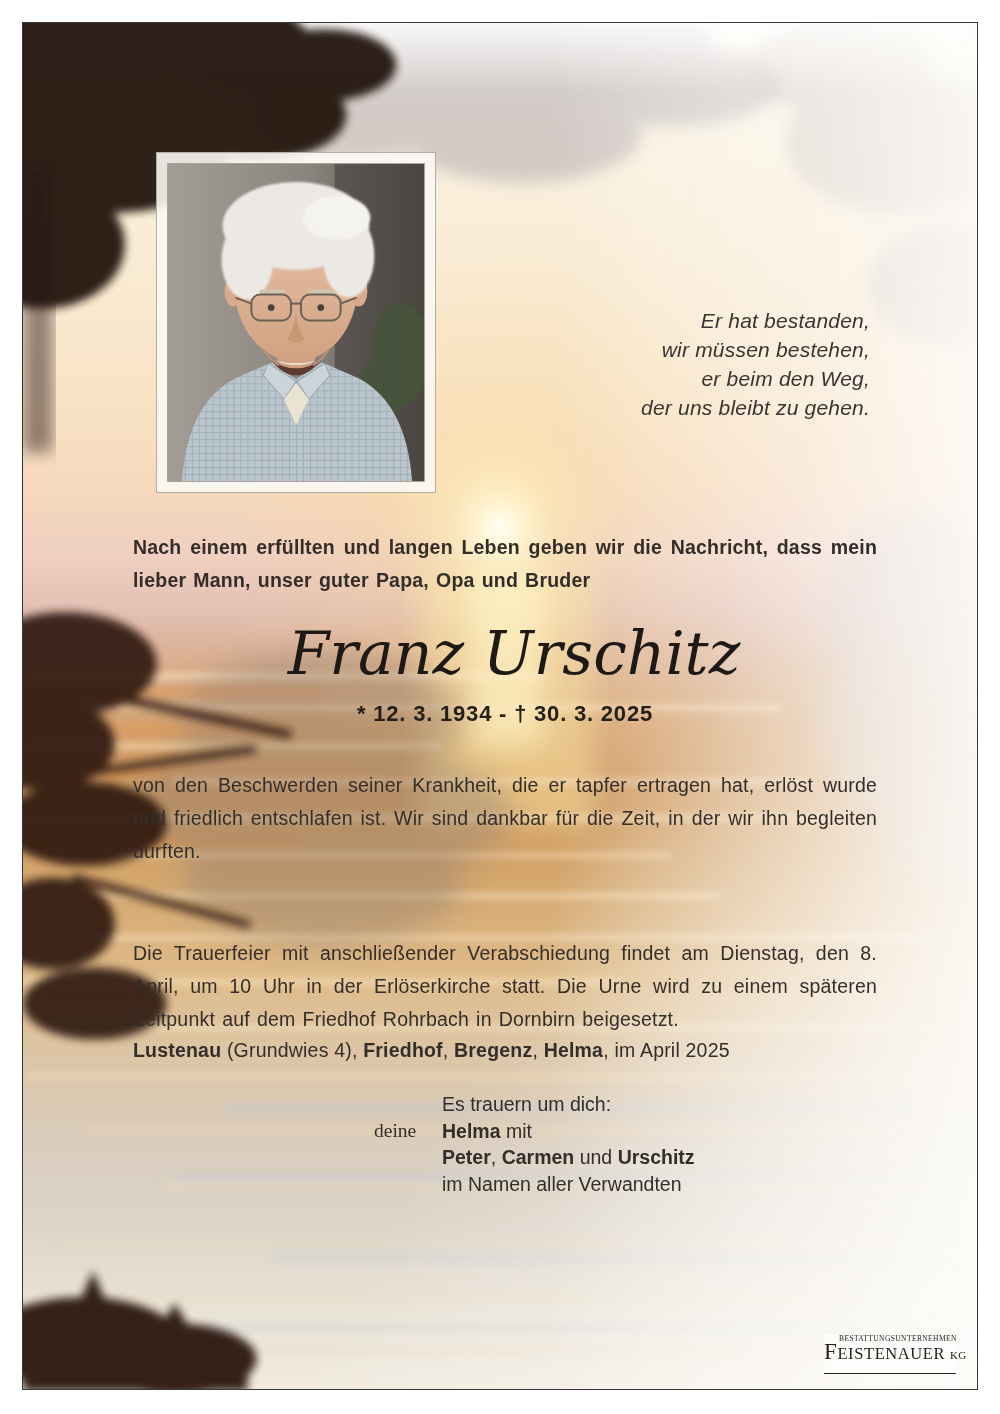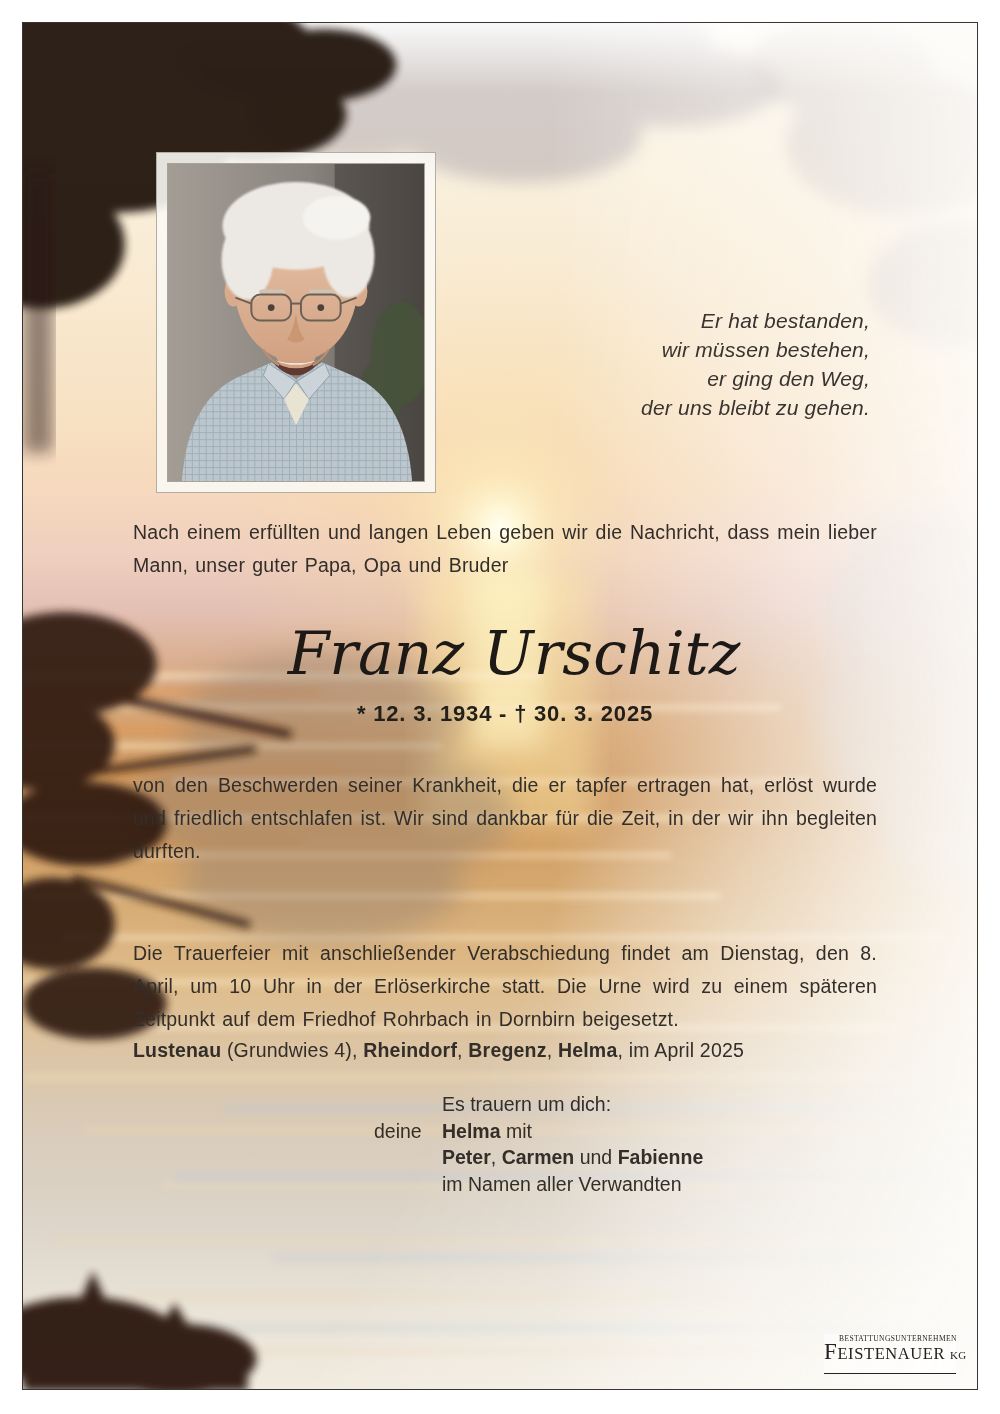--- a/index.html
+++ b/index.html
@@ -47,21 +47,21 @@
     color:#393430;
     letter-spacing:.2px;
   }
   .intro,.para{
     left:133px;width:744px;
     font-size:19.5px;line-height:33px;
     text-align:justify;text-align-last:left;
     letter-spacing:.2px;word-spacing:1.5px;
     color:#332e2a;
   }
-  .intro{top:516px;}
+  .intro{top:531px;font-weight:bold;}
   .p1{top:769px;}
   .p2{top:841px;}
   .p3{top:937px;}
   .name{
     left:142px;width:744px;top:614px;
     text-align:center;
     font-family:"DejaVu Serif","Liberation Serif",serif;
     font-style:italic;
     font-size:60px;line-height:78px;
     color:#1d1916;
@@ -355,34 +355,34 @@
       <div class="logo-main">
         <span class="logo-name">FEISTENAUER</span>
         <span class="logo-kg">KG</span>
       </div>
     </div>
   </div>
 
   <div class="txt poem">
     <div>Er hat bestanden,</div>
     <div>wir müssen bestehen,</div>
-    <div>er ging den Weg,</div>
+    <div>er beim den Weg,</div>
     <div>der uns bleibt zu gehen.</div>
   </div>
 
   <div class="txt intro">Nach einem erfüllten und langen Leben geben wir die Nachricht, dass mein lieber Mann, unser guter Papa, Opa und Bruder</div>
 
   <div class="txt name">Franz Urschitz</div>
   <div class="txt dates">* 12. 3. 1934 - † 30. 3. 2025</div>
 
   <div class="txt para p1">von den Beschwerden seiner Krankheit, die er tapfer ertragen hat, erlöst wurde und friedlich entschlafen ist. Wir sind dankbar für die Zeit, in der wir ihn begleiten durften.</div>
   <div class="txt para p3">Die Trauerfeier mit anschließender Verabschiedung findet am Dienstag, den 8. April, um 10 Uhr in der Erlöserkirche statt. Die Urne wird zu einem späteren Zeitpunkt auf dem Friedhof Rohrbach in Dornbirn beigesetzt.</div>
 
-  <div class="txt places seg"><b>Lustenau</b><span> (Grundwies 4), </span><b>Rheindorf</b><span>, </span><b>Bregenz</b><span>, </span><b>Helma</b><span>, im April 2025</span></div>
+  <div class="txt places seg"><b>Lustenau</b><span> (Grundwies 4), </span><b>Friedhof</b><span>, </span><b>Bregenz</b><span>, </span><b>Helma</b><span>, im April 2025</span></div>
 
   <div class="txt mourners">
     <div class="c2" style="grid-row: 1;">Es trauern um dich:</div>
-    <div class="c1" style="grid-row: 2;">deine</div>
+    <div class="c1" style="grid-row: 2; font-family: Liberation Serif, serif;">deine</div>
     <div class="c2 seg" style="grid-row: 2;"><b>Helma</b><span> mit</span></div>
-    <div class="c2 seg" style="grid-row: 3;"><b>Peter</b><span>, </span><b>Carmen</b><span> und </span><b>Fabienne</b></div>
+    <div class="c2 seg" style="grid-row: 3;"><b>Peter</b><span>, </span><b>Carmen</b><span> und </span><b>Urschitz</b></div>
     <div class="c2" style="grid-row: 4;">im Namen aller Verwandten</div>
   </div>
 </div>
 
 </body></html>

